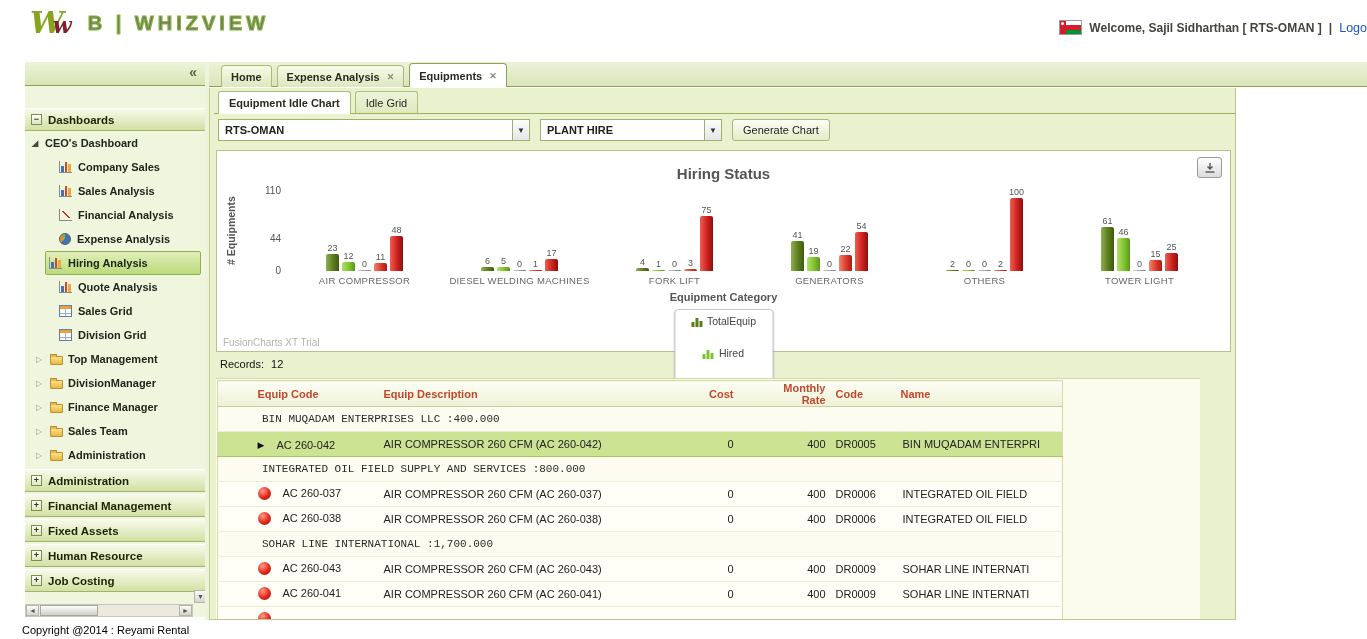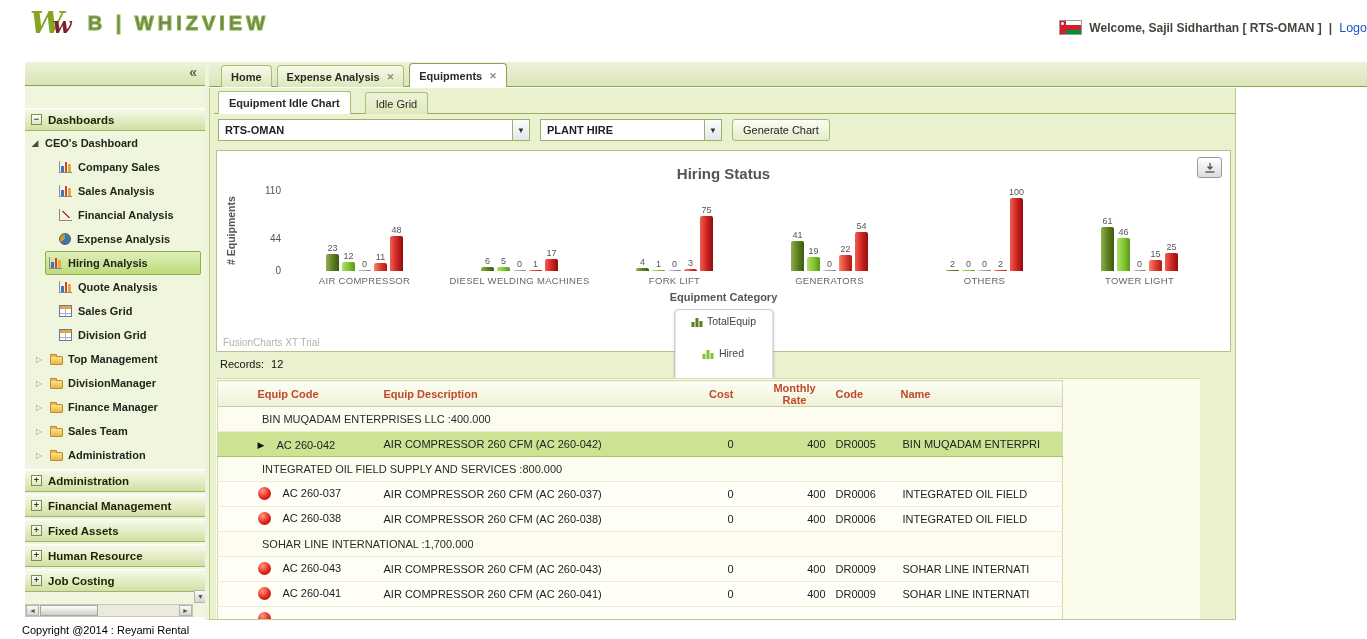--- a/index.html
+++ b/index.html
@@ -80,21 +80,21 @@
     background:linear-gradient(#ecf2d8,#dbe6ba); border-bottom:1px solid #8ca24e;
     display:flex; align-items:flex-end; gap:5px; padding-left:12px; }
   .tab { height:22px; display:flex; align-items:center; gap:7px; padding:0 9px;
     border:1px solid #a9bc74; border-bottom:none; border-radius:4px 4px 0 0;
     background:linear-gradient(#f7fae9,#dde8bd); font-weight:bold; color:#2a2a22; cursor:pointer; position:relative; top:1px; }
   .tab.active { background:#fff; height:24px; border-color:#8ca24e; }
   .tab-close { color:#8a8a7a; font-size:9px; font-weight:bold; cursor:pointer; }
   .inner { position:absolute; top:26px; left:0; width:1027px; bottom:0;
     background:#e9f1cf; border:1px solid #bcc98d; border-top:none; }
   .subtabs { position:absolute; top:2px; left:4px; right:0; height:24px; border-bottom:1px solid #9ab257;
-    display:flex; gap:14px; padding-left:4px; align-items:flex-end; }
+    display:flex; gap:4px; padding-left:4px; }
   .subtab { height:22px; padding:0 10px; display:flex; align-items:center; border:1px solid #aabf78;
     border-bottom:none; border-radius:3px 3px 0 0; background:linear-gradient(#eef4d9,#dfe9c0);
     cursor:pointer; color:#2a2a22; position:relative; top:1px; }
   .subtab.active { background:#fff; font-weight:bold; height:23px; }
   .toolbar { position:absolute; top:31px; left:8px; display:flex; gap:10px; align-items:center; }
   .combo { height:22px; background:#fff; border:1px solid #9eb06a; display:flex; align-items:center;
     justify-content:space-between; }
   .combo .val { padding:0 6px; font-weight:bold; color:#222; }
   .combo .arrow { width:17px; height:100%; border-left:1px solid #9eb06a;
     background:linear-gradient(#fdfdfd,#e3e6ea); display:flex; align-items:center; justify-content:center;
@@ -141,24 +141,24 @@
     border-top:1px solid #d5d9ae; overflow:hidden; }
   table.grid { border-collapse:collapse; table-layout:fixed; margin:1px 0 0 1px; background:#fffef7;
     border:1px solid #d6daab; }
   .grid th { height:26px; background:linear-gradient(#fdfef5,#eef1d6); border-bottom:1px solid #c8cd9c;
     color:#c0482c; font-weight:bold; text-align:left; padding:0 6px; font-size:11px; }
   .grid td { height:25px; border-bottom:1px solid #ecedd2; padding:0 6px; background:#fffef7;
     white-space:nowrap; overflow:hidden; }
   .grid .num { text-align:right; }
   .grid td.cost-cell { padding-right:24px; }
   .grid th.cost-h { text-align:right; padding-right:24px; }
-  .grid th.rate-h { text-align:center; padding-right:4px; }
+  .grid th.rate-h { text-align:right; padding-right:4px; }
   .grid td.rate-cell { padding-right:4px; }
   .grid td.name-cell { padding-left:8px; }
-  .grid tr.group-row td { background:#fcfdf0; padding-left:44px; color:#2a2a2a; }
+  .grid tr.group-row td { background:#fcfdf0; padding-left:44px; color:#2a2a2a;font-family:Liberation Mono, monospace; }
   .grid tr.selected td { background:#cde394; border-top:1px solid #a6c75f; border-bottom:1px solid #a6c75f; }
   .code-wrap { display:inline-flex; align-items:center; gap:12px; }
   .dot { width:13px; height:13px; border-radius:50%; flex:0 0 auto;
     background:radial-gradient(circle at 35% 30%, #ff9a86, #e2271a 55%, #8f0f05); display:inline-block; }
   .expander { font-size:9px; color:#111; }
 
   .copyright-bar { position:absolute; left:0; bottom:0; width:100%; height:19px; background:#fff; }
   .copyright { position:absolute; left:22px; bottom:3px; font-size:11px; color:#000;margin-top:18px; }
 </style>
 </head>

